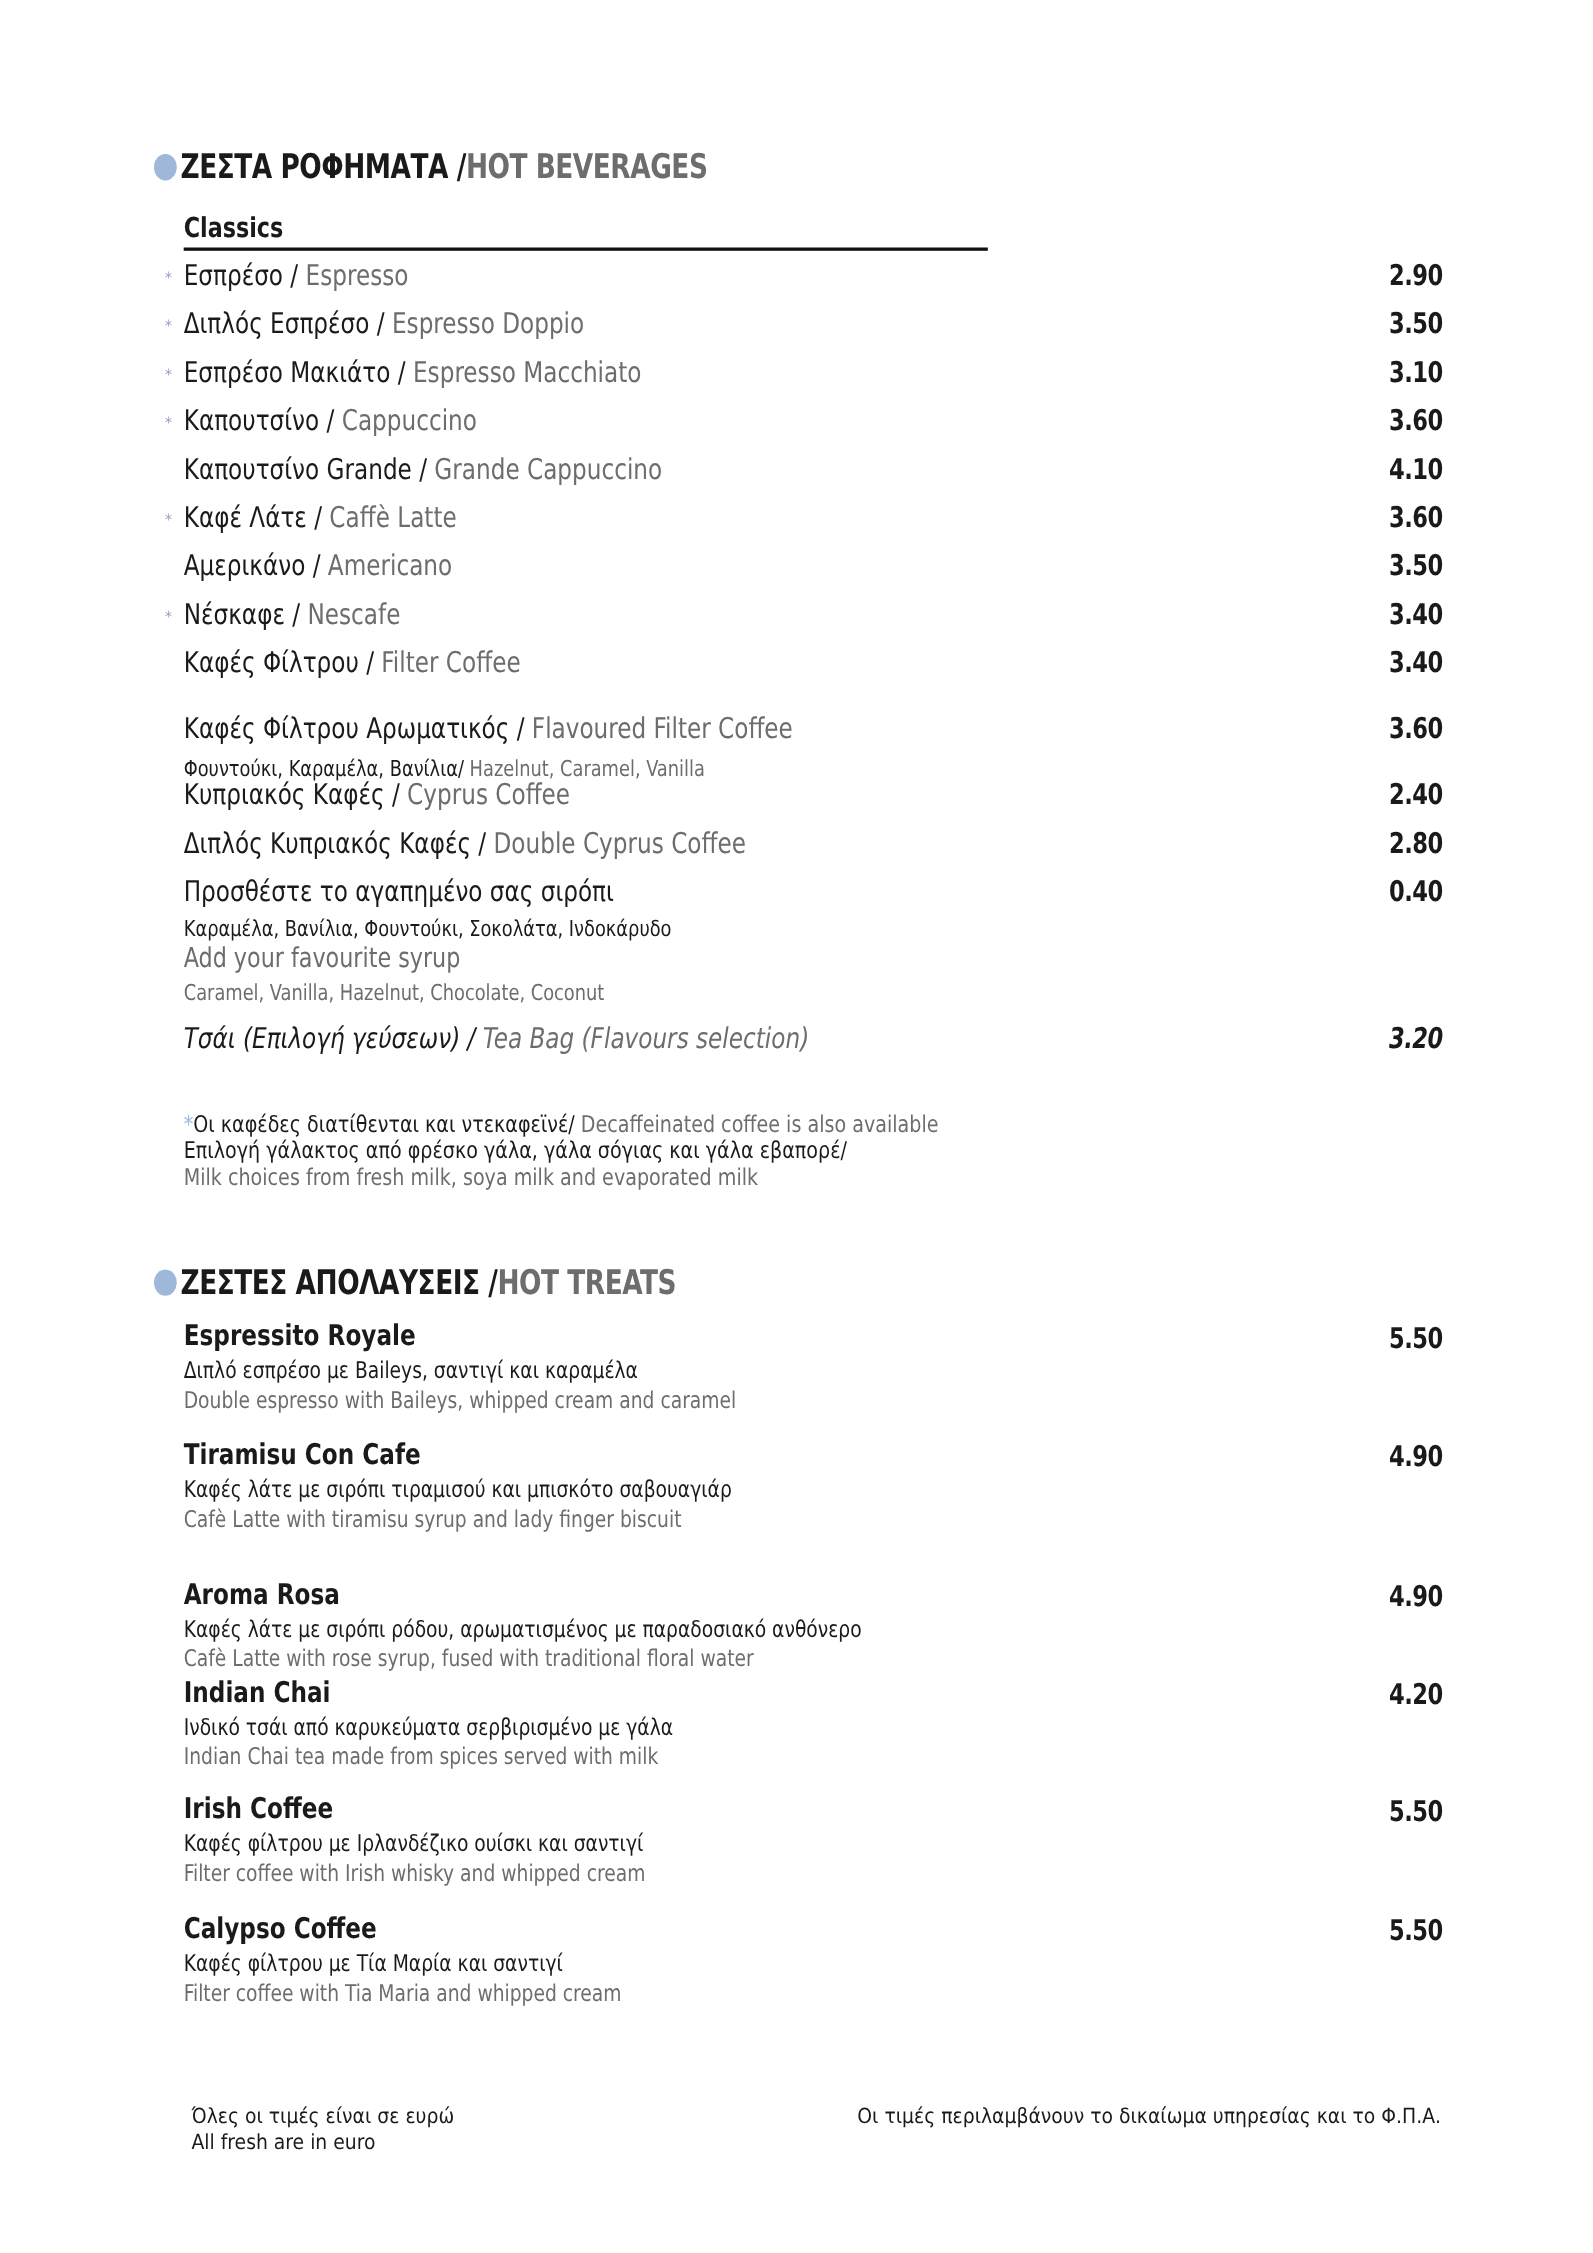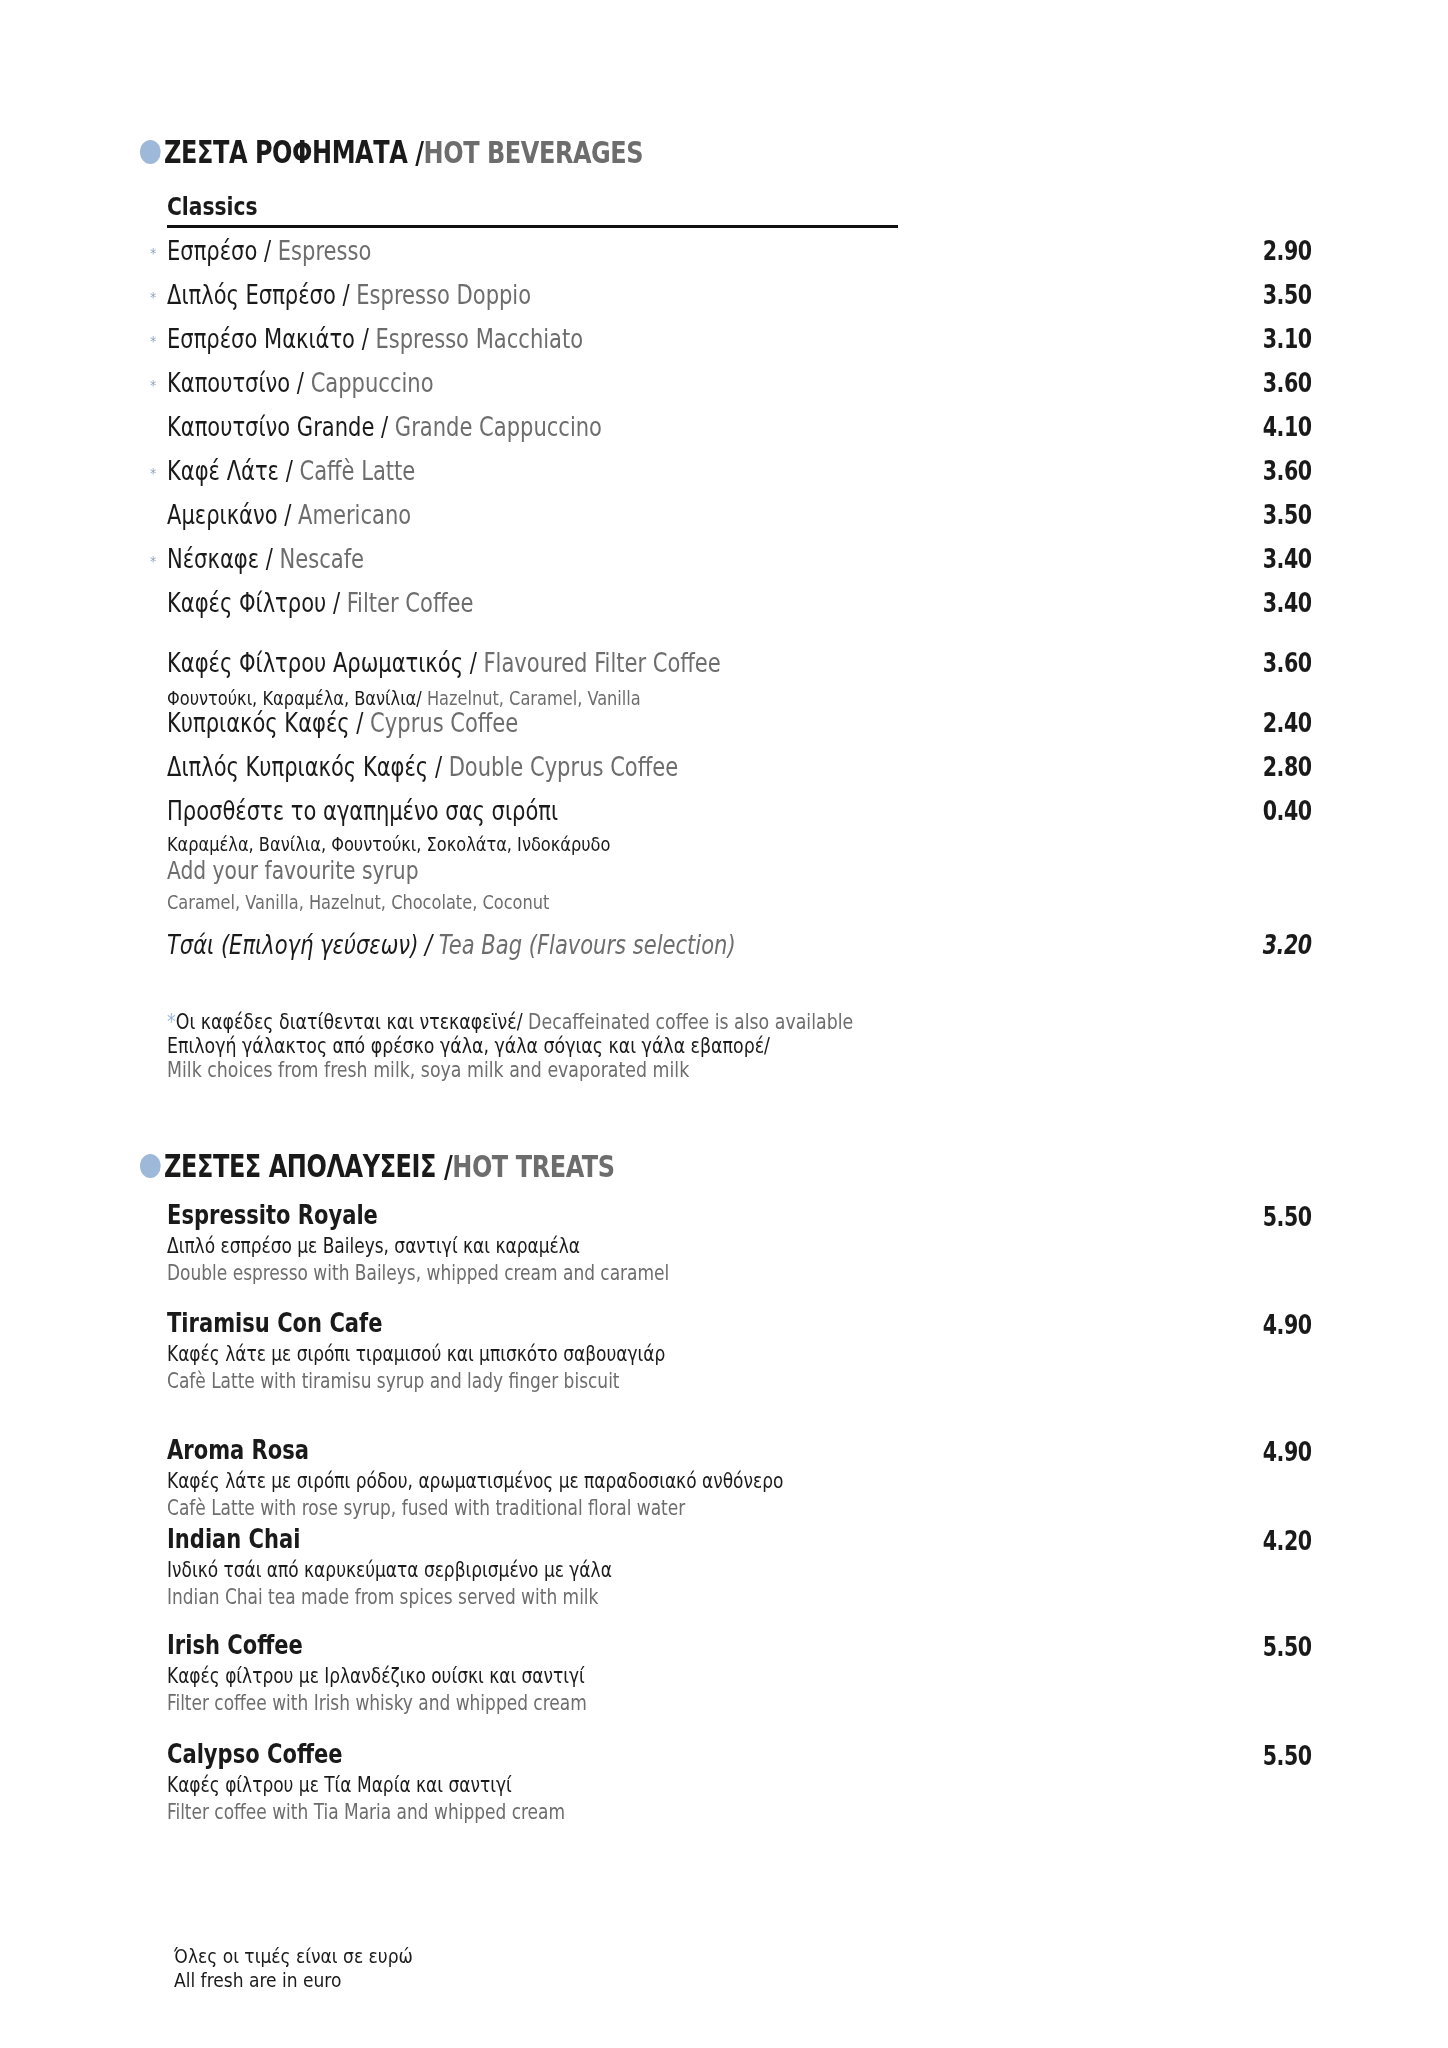--- a/index.html
+++ b/index.html
@@ -21,21 +21,21 @@
            transform:scaleX(0.88); transform-origin:right top; }
   .sub { position:absolute; left:17px; font-size:20px; white-space:nowrap; transform:scaleX(0.9); transform-origin:left top; }
   .sub-lg { font-size:25px; }
   .note { left:167px; font-size:21px; white-space:nowrap; transform:scaleX(0.92); transform-origin:left top; line-height:24px; }
   .note .star2 { color:#9db8d9; }
   .treat { left:167px; width:1145px; height:100px; }
   .treat .tname { position:absolute; left:0; top:0; font-size:26px; font-weight:bold; white-space:nowrap; transform:scaleX(0.9); transform-origin:left top; }
   .treat .gr { position:absolute; left:0; top:34px; font-size:21px; white-space:nowrap; transform:scaleX(0.9); transform-origin:left top; }
   .treat .eng { position:absolute; left:0; top:61px; font-size:21px; color:#6d6d6d; white-space:nowrap; transform:scaleX(0.9); transform-origin:left top; }
   .treat .price { top:2px; }
-  .footer { font-size:19px; line-height:24px; white-space:nowrap;margin-top:32px; }
+  .footer { font-size:19px; line-height:24px; white-space:nowrap; }
   .footer-left { left:174px; top:1912px; }
   .footer-right { right:138px; top:1912px; text-align:right; }
 </style>
 </head>
 <body>
 
 <div class="abs section-title" style="top:134px;">
   <span class="bullet"></span>
   <span>ΖΕΣΤΑ ΡΟΦΗΜΑΤΑ / </span>
   <span class="title-en">HOT BEVERAGES</span>
@@ -165,13 +165,14 @@
   <span class="gr">Καφές φίλτρου με Τία Μαρία και σαντιγί</span>
   <span class="eng">Filter coffee with Tia Maria and whipped cream</span>
   <span class="price">5.50</span>
 </div>
 
 <div class="abs footer footer-left">
   <div>Όλες οι τιμές είναι σε ευρώ</div>
   <div>All fresh are in euro</div>
 </div>
 <div class="abs footer footer-right">
+  <div>Οι τιμές περιλαμβάνουν το δικαίωμα υπηρεσίας και το Φ.Π.Α.</div>
 </div>
 
 </body></html>

